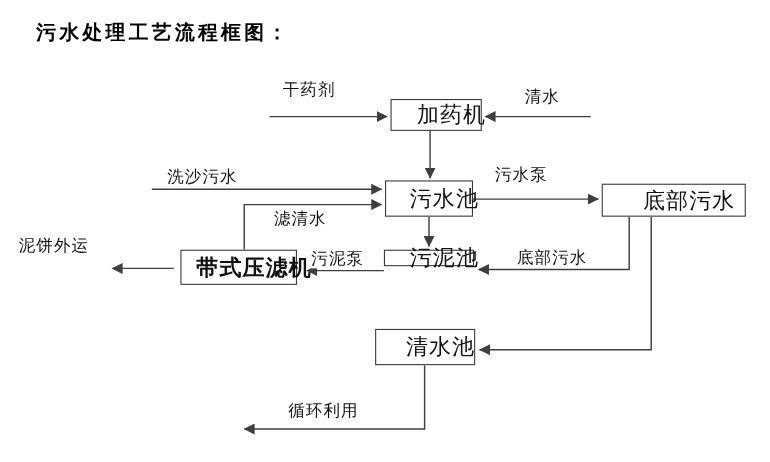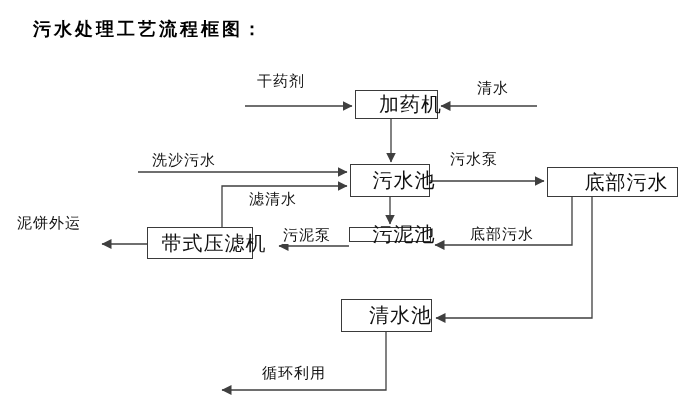--- a/index.html
+++ b/index.html
@@ -64,21 +64,21 @@
   </svg>
 
   <div class="node" style="left:355px;top:90px;width:83px;height:29px;">加药机</div>
 
   <div class="node" style="left:350px;top:164px;width:80px;height:33px;">污水池</div>
 
   <div class="node" style="left:547px;top:167px;width:131px;height:30px;">底部污水</div>
 
   <div class="node" style="left:349px;top:227px;width:82px;height:15px;">污泥池</div>
 
-  <div class="node" style="left:147px;top:227px;width:106px;height:32px;">带式压滤机</div>
+  <div class="node" style="left:164px;top:227px;width:106px;height:32px;font-weight:bold;">带式压滤机</div>
 
   <div class="node" style="left:341px;top:299px;width:91px;height:33px;">清水池</div>
 
   <span class="flow-label" style="left:257px;top:72px;">干药剂</span>
 
   <span class="flow-label" style="left:477px;top:79px;">清水</span>
 
   <span class="flow-label" style="left:152px;top:151px;">洗沙污水</span>
 
   <span class="flow-label" style="left:450px;top:150px;">污水泵</span>

